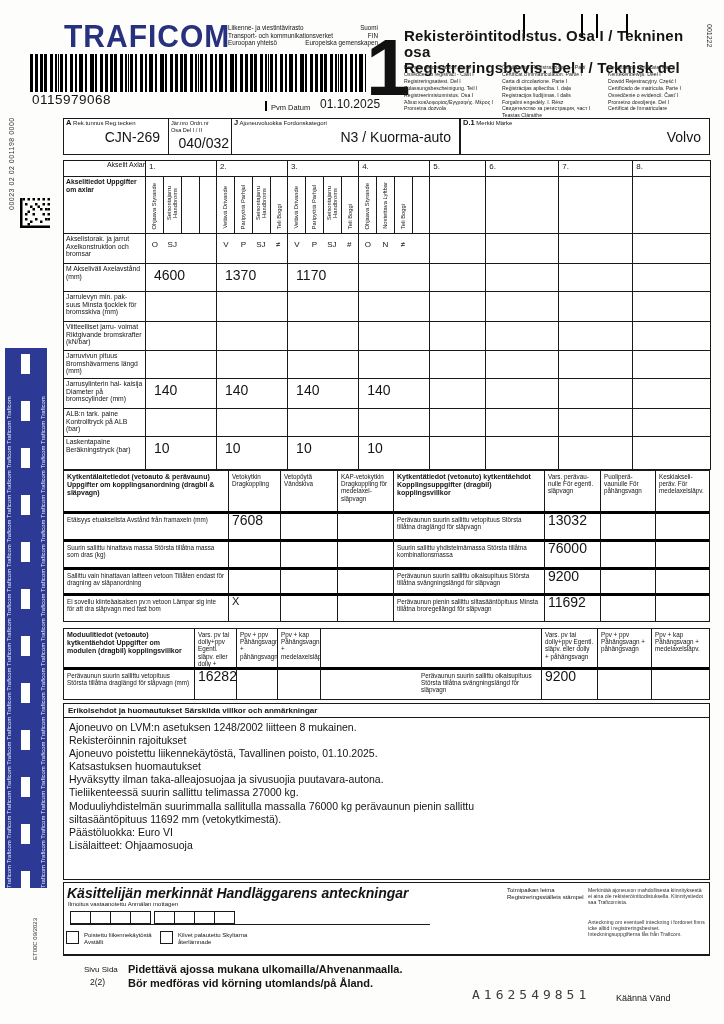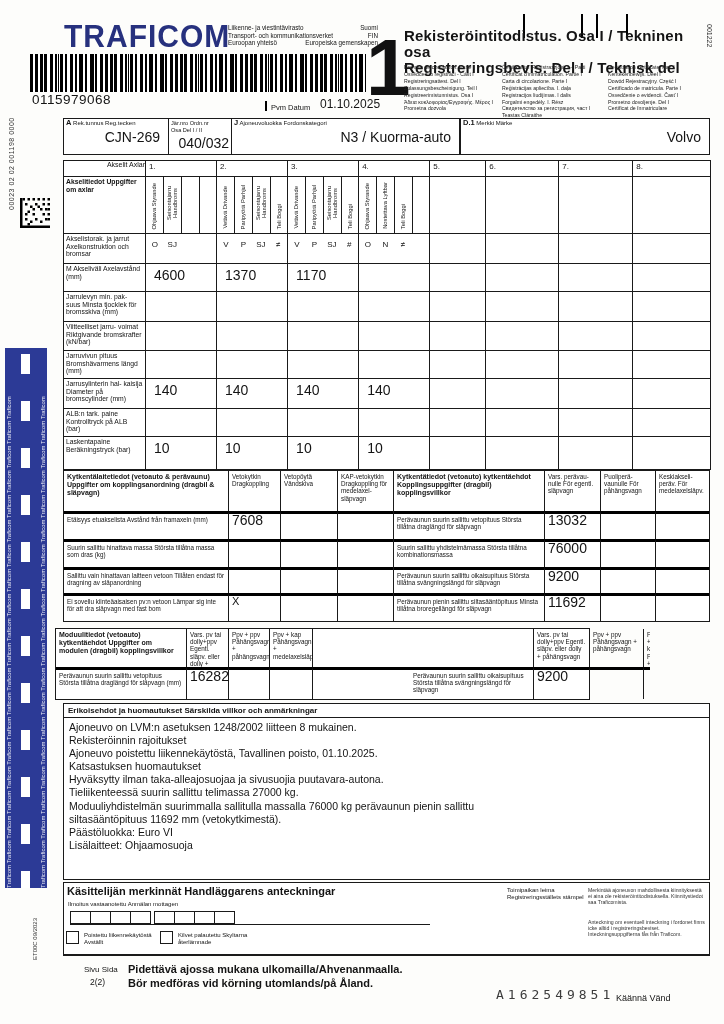--- a/index.html
+++ b/index.html
@@ -424,21 +424,21 @@
       <div class="c bl bt"></div>
         <div class="c bl bt"></div>
 
       <div class="c bt">Perävaunun pienin sallittu siltasääntöpituus Minsta tillåtna broregellängd för släpvagn</div>
       <div class="c bl bt cv">11692</div>
       <div class="c bl bt"></div>
         <div class="c bl bt"></div>
     </div>
   </div>
 
-  <div class="sec" style="left:55px;top:628px;width:535px;height:72px;">
+  <div class="sec" style="left:63px;top:628px;width:647px;height:72px;">
     <div class="gd" style="grid-template-columns:130px 42px 41px 43px 221px 56px 54px 1fr;grid-template-rows:38px 1fr;">
       <div class="c ttl">Moduulitiedot (vetoauto) kytkentäehdot Uppgifter om modulen (dragbil) kopplingsvillkor</div>
       <div class="c bl">Vars. pv tai dolly+ppv Egentl. släpv. eller dolly + påhängsvagn</div>
       <div class="c bl">Ppv + ppv Påhängsvagn + påhängsvagn</div>
       <div class="c bl">Ppv + kap Påhängsvagn + medelaxelsläpv.</div>
       <div class="c bl"></div>
       <div class="c bl">Vars. pv tai dolly+ppv Egentl. släpv. eller dolly + påhängsvagn</div>
       <div class="c bl">Ppv + ppv Påhängsvagn + påhängsvagn</div>
       <div class="c bl">Ppv + kap Påhängsvagn + medelaxelsläpv.</div>
 
@@ -463,36 +463,36 @@
       <div class="rline">Hyväksytty ilman taka-alleajosuojaa ja sivusuojia puutavara-autona.</div>
       <div class="rline">Tieliikenteessä suurin sallittu telimassa 27000 kg.</div>
       <div class="rline">Moduuliyhdistelmän suurimmalla sallitulla massalla 76000 kg perävaunun pienin sallittu</div>
       <div class="rline">siltasääntöpituus 11692 mm (vetokytkimestä).</div>
       <div class="rline">Päästöluokka: Euro VI</div>
       <div class="rline">Lisälaitteet: Ohjaamosuoja</div>
     </div>
   </div>
 
   <div class="sec" style="left:63px;top:882px;width:647px;height:74px;border-bottom-width:2px;">
-    <div class="abs b" style="left:3px;top:2px;font-size:11px;">Käsittelijän merkinnät Handläggarens anteckningar</div>
+    <div class="abs b" style="left:3px;top:2px;font-size:14px;font-style:italic;">Käsittelijän merkinnät Handläggarens anteckningar</div>
     <div class="abs tiny" style="left:443px;top:4px;width:80px;">Toimipaikan leima Registreringsställets stämpel</div>
     <div class="abs tiny" style="left:4px;top:18px;">Ilmoitus vastaanotettu Anmälan mottagen</div>
     <div class="abs" style="left:6px;top:28px;">
       <span class="combbox"></span><span class="combbox"></span><span class="combbox"></span><span class="combbox"></span>
       <span class="combbox"></span><span class="combbox"></span><span class="combbox"></span><span class="combbox"></span>
     </div>
     <div class="abs" style="left:6px;top:41px;width:360px;height:1px;background:#1a1a1a;"></div>
     <div class="abs micro" style="left:524px;top:4px;width:118px;">Merkintää ajoneuvon mahdollisesta kiinnityksestä ei aina ole rekisteröintitodistuksella. Kiinnitystiedot saa Traficomista.</div>
     <div class="abs micro" style="left:524px;top:36px;width:118px;">Anteckning om eventuell inteckning i fordonet finns icke alltid i registreringsbeviset. Inteckningsuppgifterna fås från Traficom.</div>
     <div class="chk" style="left:2px;top:48px;"></div>
     <div class="abs tiny" style="left:20px;top:49px;width:72px;">Poistettu liikennekäytöstä Avställt</div>
     <div class="chk" style="left:96px;top:48px;"></div>
     <div class="abs tiny" style="left:114px;top:49px;width:80px;">Kilvet palautettu Skyltarna återlämnade</div>
   </div>
 
   <div class="abs" style="left:84px;top:965px;font-size:8px;">Sivu Sida</div>
   <div class="abs" style="left:90px;top:977px;font-size:8.5px;">2(2)</div>
   <div class="abs b" style="left:128px;top:963px;font-size:11px;">Pidettävä ajossa mukana ulkomailla/Ahvenanmaalla.</div>
   <div class="abs b" style="left:128px;top:977px;font-size:11px;">Bör medföras vid körning utomlands/på Åland.</div>
-  <div class="abs serial" style="left:496px;top:987px;">A162549851</div>
+  <div class="abs serial" style="left:472px;top:987px;">A162549851</div>
   <div class="abs" style="left:616px;top:993px;font-size:9px;">Käännä Vänd</div>
 
 </div>
 
 </body></html>

